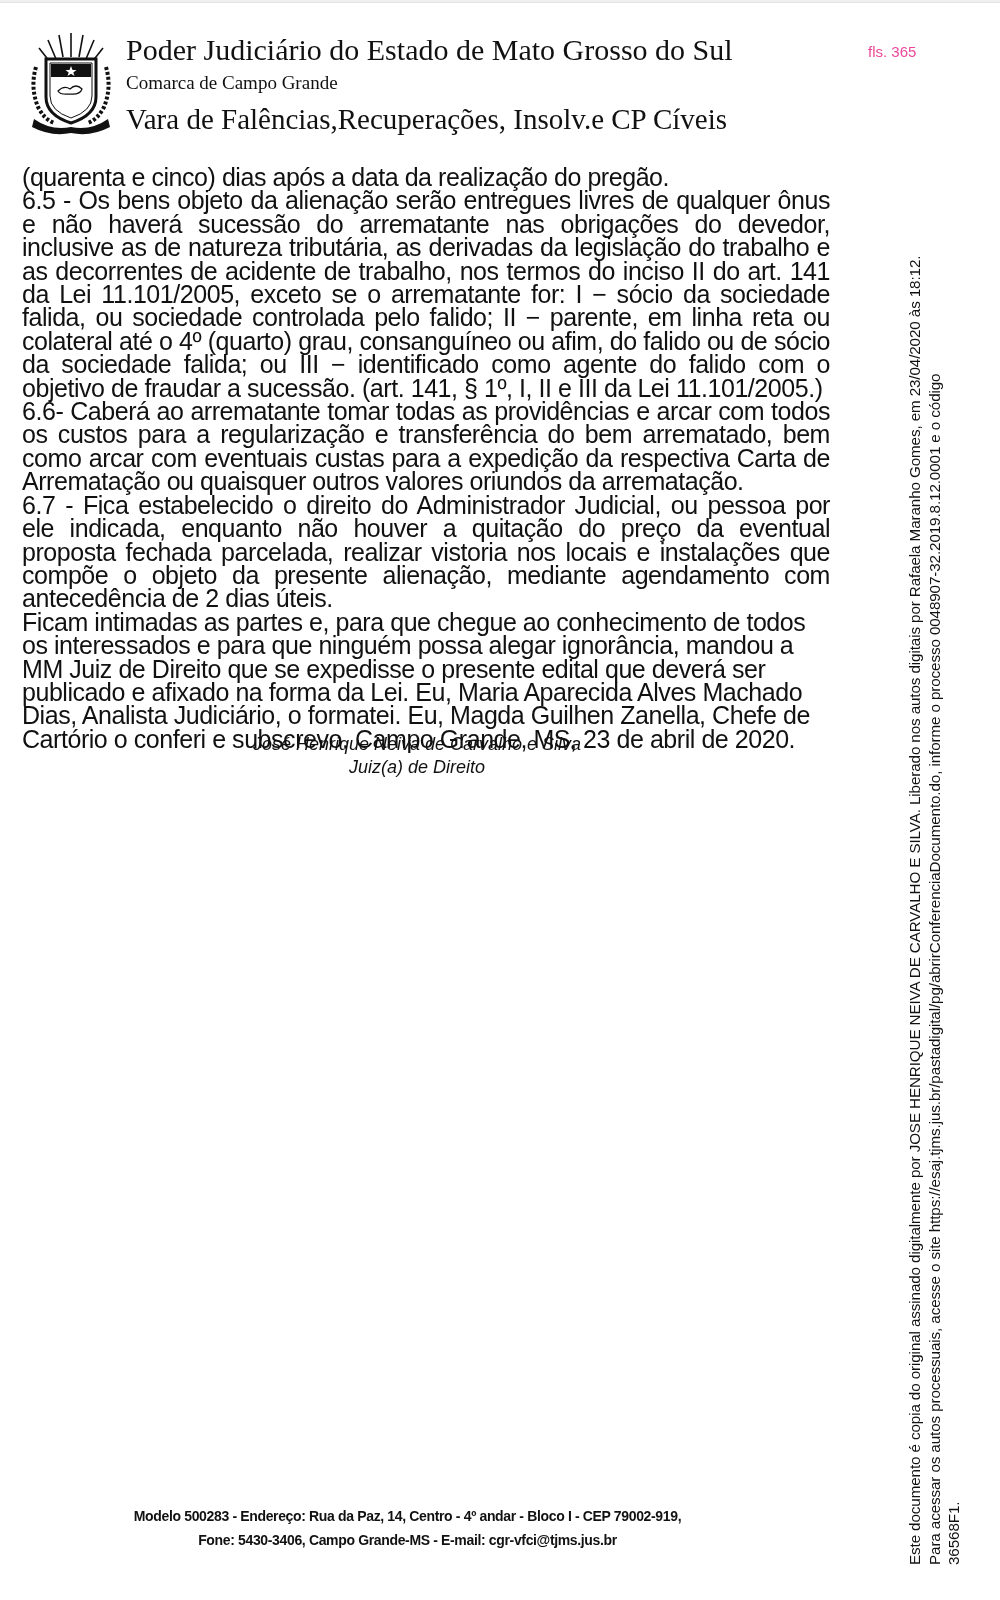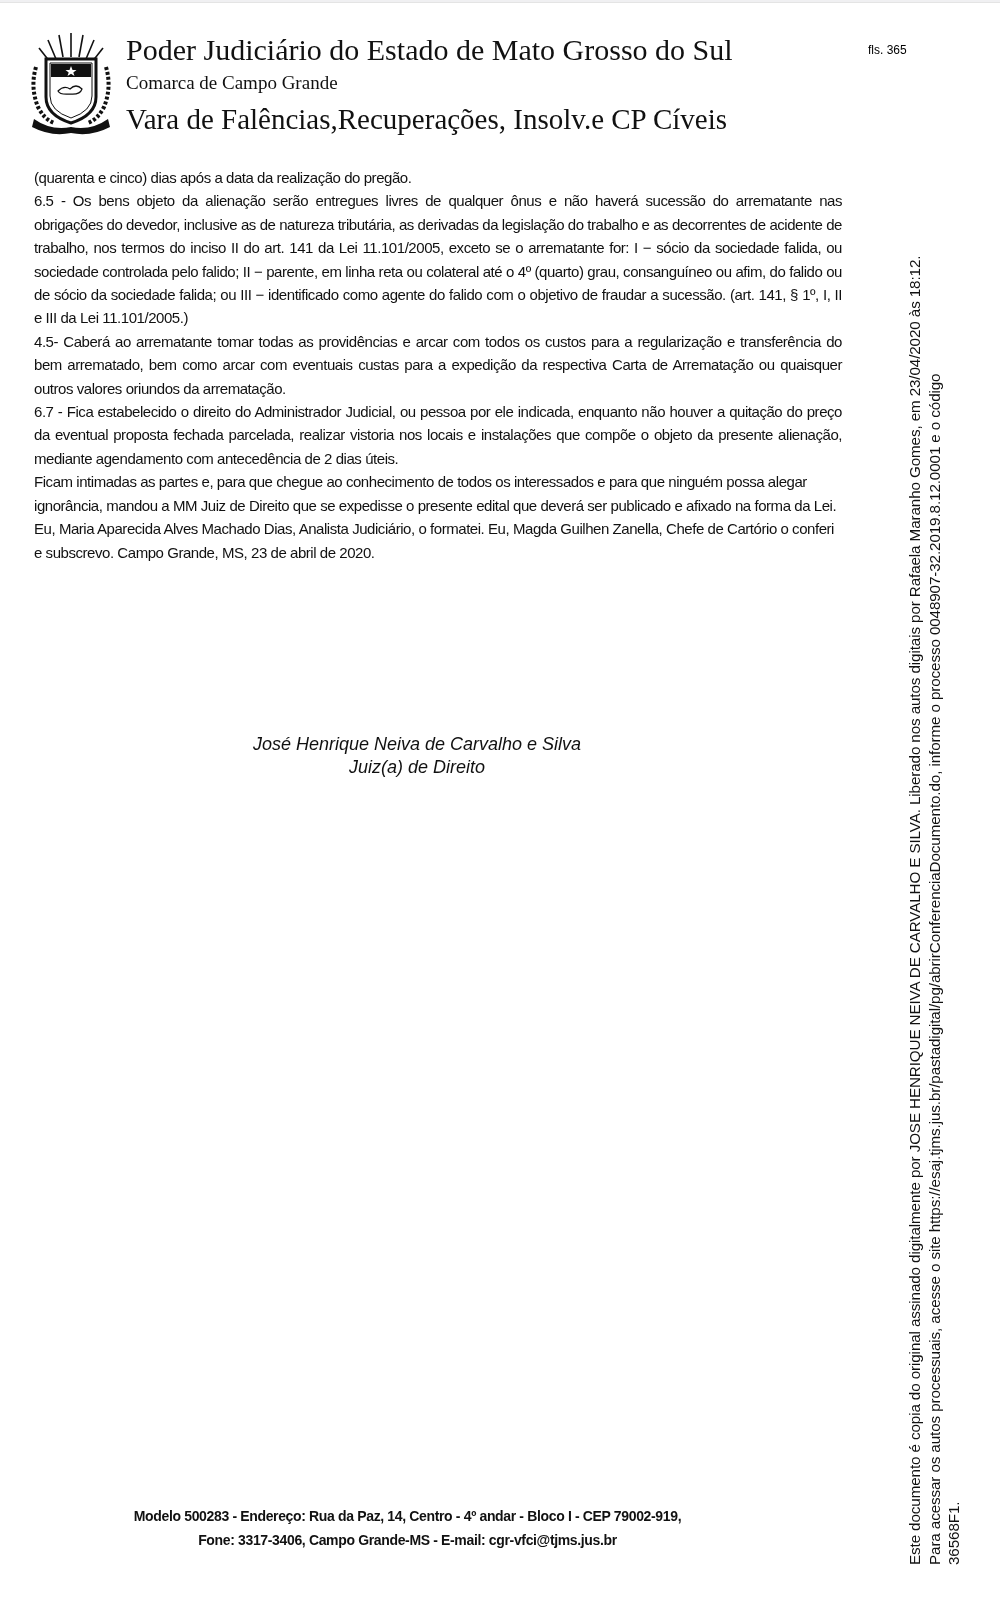--- a/index.html
+++ b/index.html
@@ -9,25 +9,25 @@
     }
     .page {
       position: absolute; left: 0; top: 2px; width: 990px; height: 1598px;
       background: #ffffff; border-top: 1px solid #e4e4e4; padding-left: 44px;
     }
     .crest { position: absolute; left: 26px; top: 24px; width: 90px; height: 110px; }
     .hdr { position: absolute; left: 126px; font-family: "Liberation Serif", serif; color: #111; white-space: nowrap; }
     .hdr-title { top: 30px; font-size: 30px; }
     .hdr-sub1 { top: 69px; font-size: 19px; }
     .hdr-sub2 { top: 100px; font-size: 29px; }
-    .fls { position: absolute; left: 868px; top: 40px; font-family: "Liberation Sans", sans-serif; font-size: 12px; color: #000000; }
+    .fls { position: absolute; left: 868px; top: 40px; font-family: "Liberation Sans", sans-serif; font-size: 15px; color: #ec4899; }
     .body-text {
       position: absolute; left: 22px; top: 163px; width: 808px;
-      font-family: "Liberation Sans", sans-serif; font-size: 15px; line-height: 23.4px;
-      color: #111; letter-spacing: -0.45px; margin-left: 12px;
+      font-family: "Liberation Sans", sans-serif; font-size: 25px; line-height: 23.4px;
+      color: #111; letter-spacing: -0.45px;
     }
     .body-text p { margin: 0; text-align: justify; }
     .body-text p.last { text-align: left; }
     .sig {
       position: absolute; left: 200px; top: 730px; width: 434px; text-align: center;
       font-family: "Liberation Sans", sans-serif; font-size: 18px; line-height: 23px; color: #111; font-style: italic;
     }
     .footer {
       position: absolute; left: 0; top: 1501px; width: 815px; text-align: center;
       font-family: "Liberation Sans", sans-serif; font-weight: bold; font-size: 14px; line-height: 24px; color: #111;
@@ -67,33 +67,33 @@
   </svg>
 
   <div class="hdr hdr-title">Poder Judiciário do Estado de Mato Grosso do Sul</div>
   <div class="hdr hdr-sub1">Comarca de Campo Grande</div>
   <div class="hdr hdr-sub2">Vara de Falências,Recuperações, Insolv.e CP Cíveis</div>
   <div class="fls">fls. 365</div>
 
   <div class="body-text">
     <p>(quarenta e cinco) dias após a data da realização do pregão.</p>
     <p>6.5 - Os bens objeto da alienação serão entregues livres de qualquer ônus e não haverá sucessão do arrematante nas obrigações do devedor, inclusive as de natureza tributária, as derivadas da legislação do trabalho e as decorrentes de acidente de trabalho, nos termos do inciso II do art. 141 da Lei 11.101/2005, exceto se o arrematante for: I − sócio da sociedade falida, ou sociedade controlada pelo falido; II − parente, em linha reta ou colateral até o 4º (quarto) grau, consanguíneo ou afim, do falido ou de sócio da sociedade falida; ou III − identificado como agente do falido com o objetivo de fraudar a sucessão. (art. 141, § 1º, I, II e III da Lei 11.101/2005.)</p>
-    <p>4.5- Caberá ao arrematante tomar todas as providências e arcar com todos os custos para a regularização e transferência do bem arrematado, bem como arcar com eventuais custas para a expedição da respectiva Carta de Arrematação ou quaisquer outros valores oriundos da arrematação.</p>
+    <p>6.6- Caberá ao arrematante tomar todas as providências e arcar com todos os custos para a regularização e transferência do bem arrematado, bem como arcar com eventuais custas para a expedição da respectiva Carta de Arrematação ou quaisquer outros valores oriundos da arrematação.</p>
     <p>6.7 - Fica estabelecido o direito do Administrador Judicial, ou pessoa por ele indicada, enquanto não houver a quitação do preço da eventual proposta fechada parcelada, realizar vistoria nos locais e instalações que compõe o objeto da presente alienação, mediante agendamento com antecedência de 2 dias úteis.</p>
     <p class="last">Ficam intimadas as partes e, para que chegue ao conhecimento de todos os interessados e para que ninguém possa alegar ignorância, mandou a MM Juiz de Direito que se expedisse o presente edital que deverá ser publicado e afixado na forma da Lei.  Eu, Maria Aparecida Alves Machado Dias, Analista Judiciário, o formatei. Eu, Magda Guilhen Zanella, Chefe de Cartório o conferi e subscrevo. Campo Grande, MS, 23 de abril de 2020.</p>
   </div>
 
   <div class="sig">
     <div>José Henrique Neiva de Carvalho e Silva</div>
     <div>Juiz(a) de Direito</div>
   </div>
 
   <div class="footer">
     <div>Modelo 500283 - Endereço: Rua da Paz, 14, Centro - 4º andar - Bloco I - CEP 79002-919,</div>
-    <div>Fone: 3317-3406, Campo Grande-MS - E-mail: cgr-vfci@tjms.jus.br</div>
+    <div>Fone: 5430-3406, Campo Grande-MS - E-mail: cgr-vfci@tjms.jus.br</div>
   </div>
 
   <div class="side">
     <div>Este documento é copia do original assinado digitalmente por JOSE HENRIQUE NEIVA DE CARVALHO E SILVA. Liberado nos autos digitais por Rafaela Maranho Gomes, em 23/04/2020 às 18:12.</div>
     <div>Para acessar os autos processuais, acesse o site https://esaj.tjms.jus.br/pastadigital/pg/abrirConferenciaDocumento.do, informe o processo 0048907-32.2019.8.12.0001 e o código</div>
     <div>36568F1.</div>
   </div>
 </div>
 
 </body></html>

